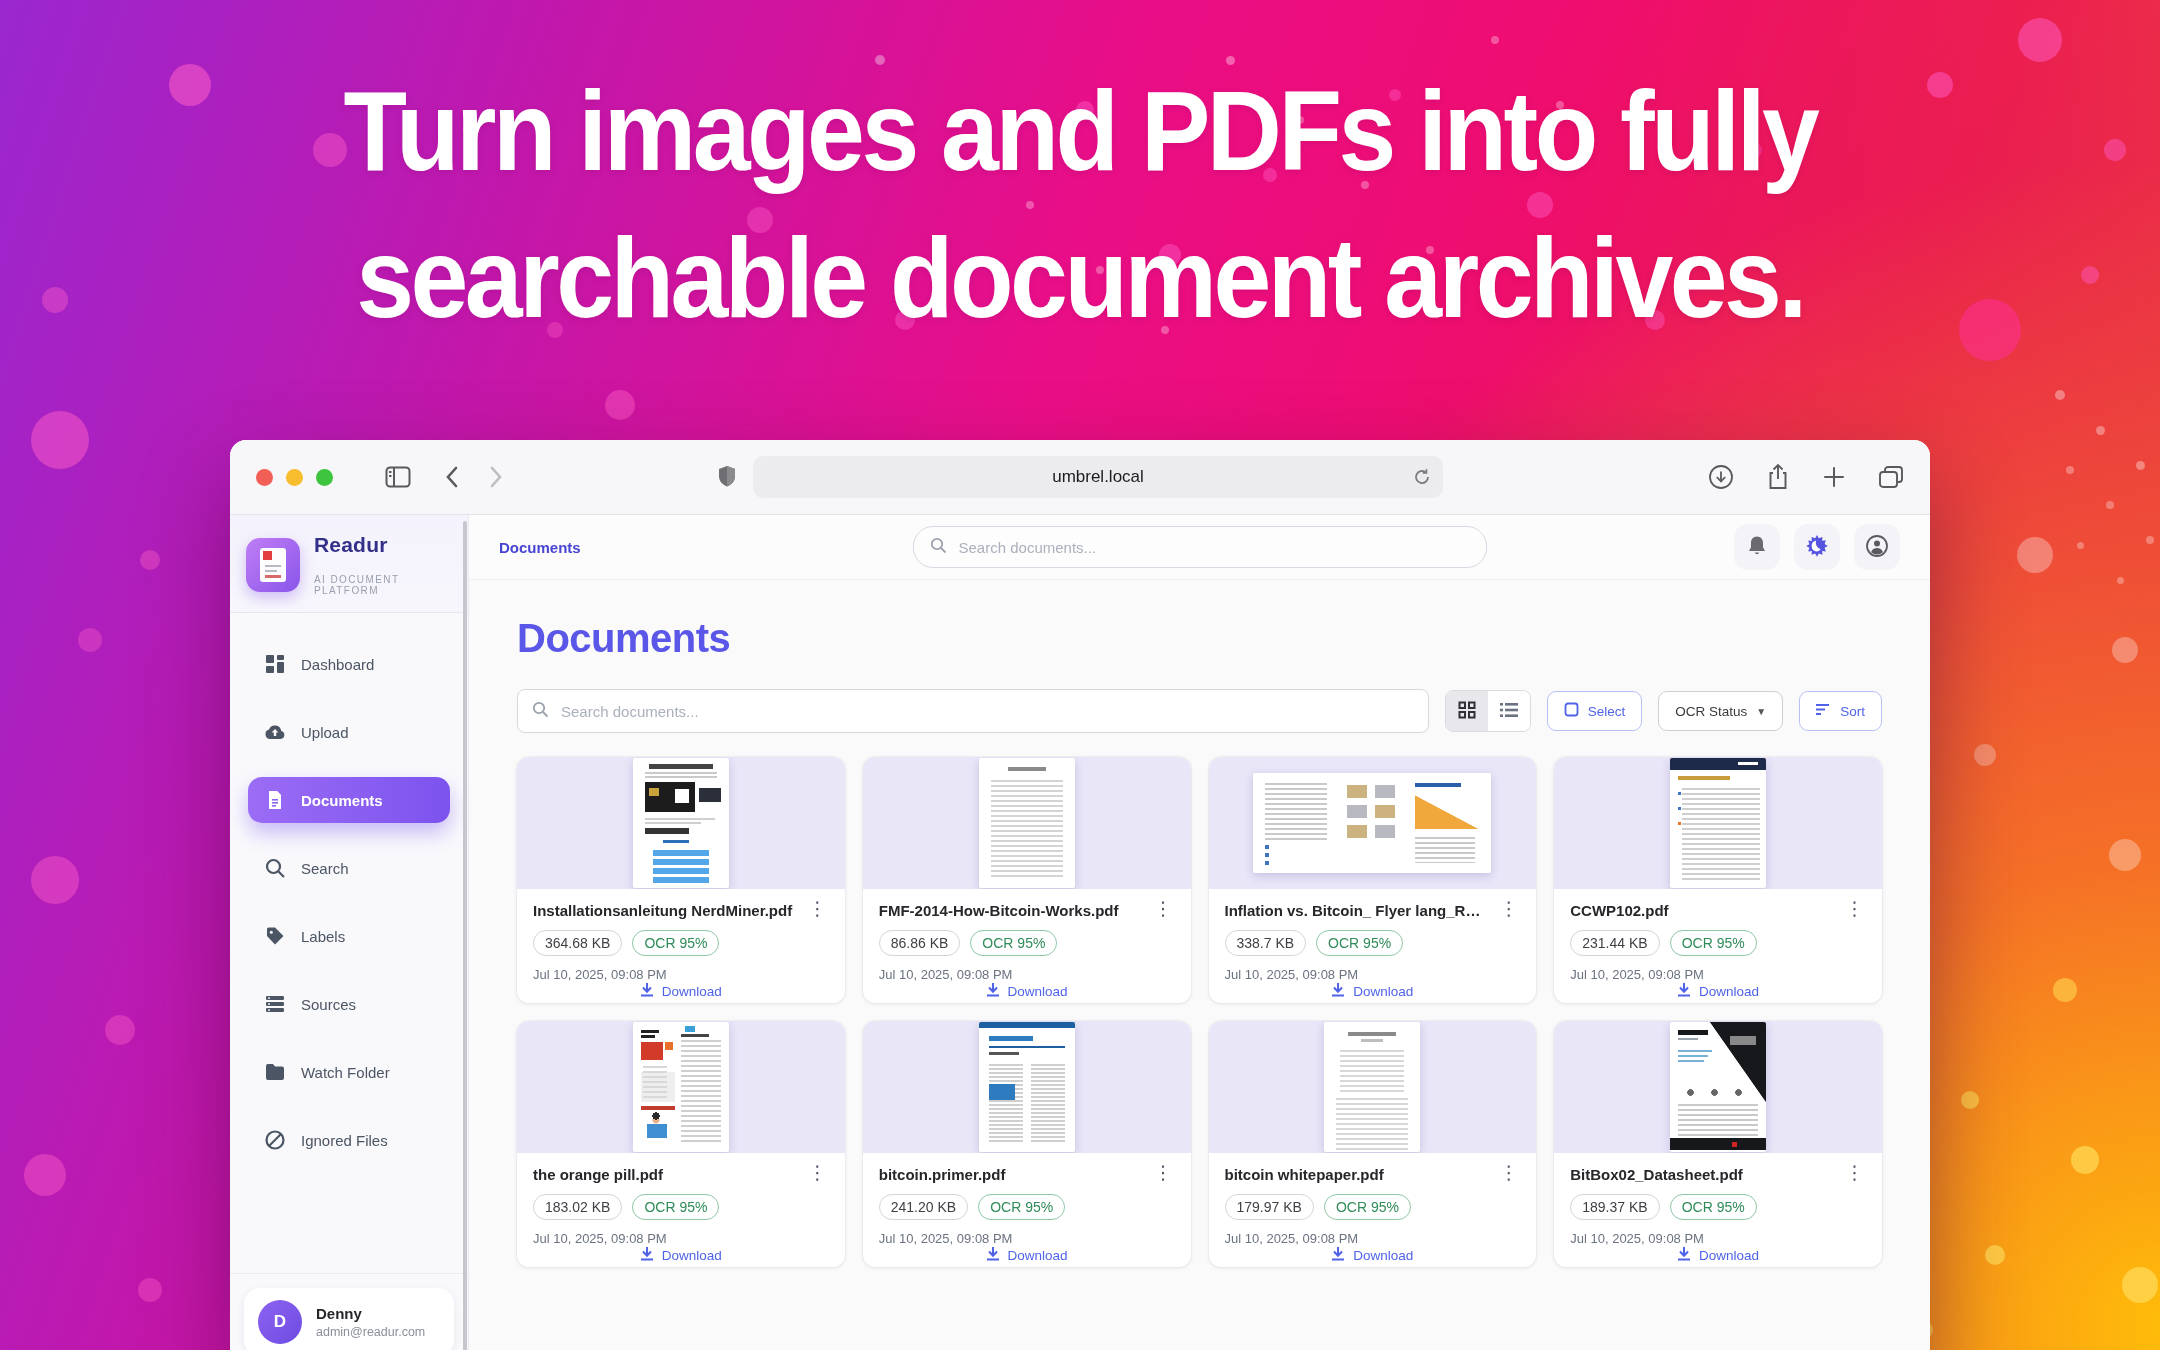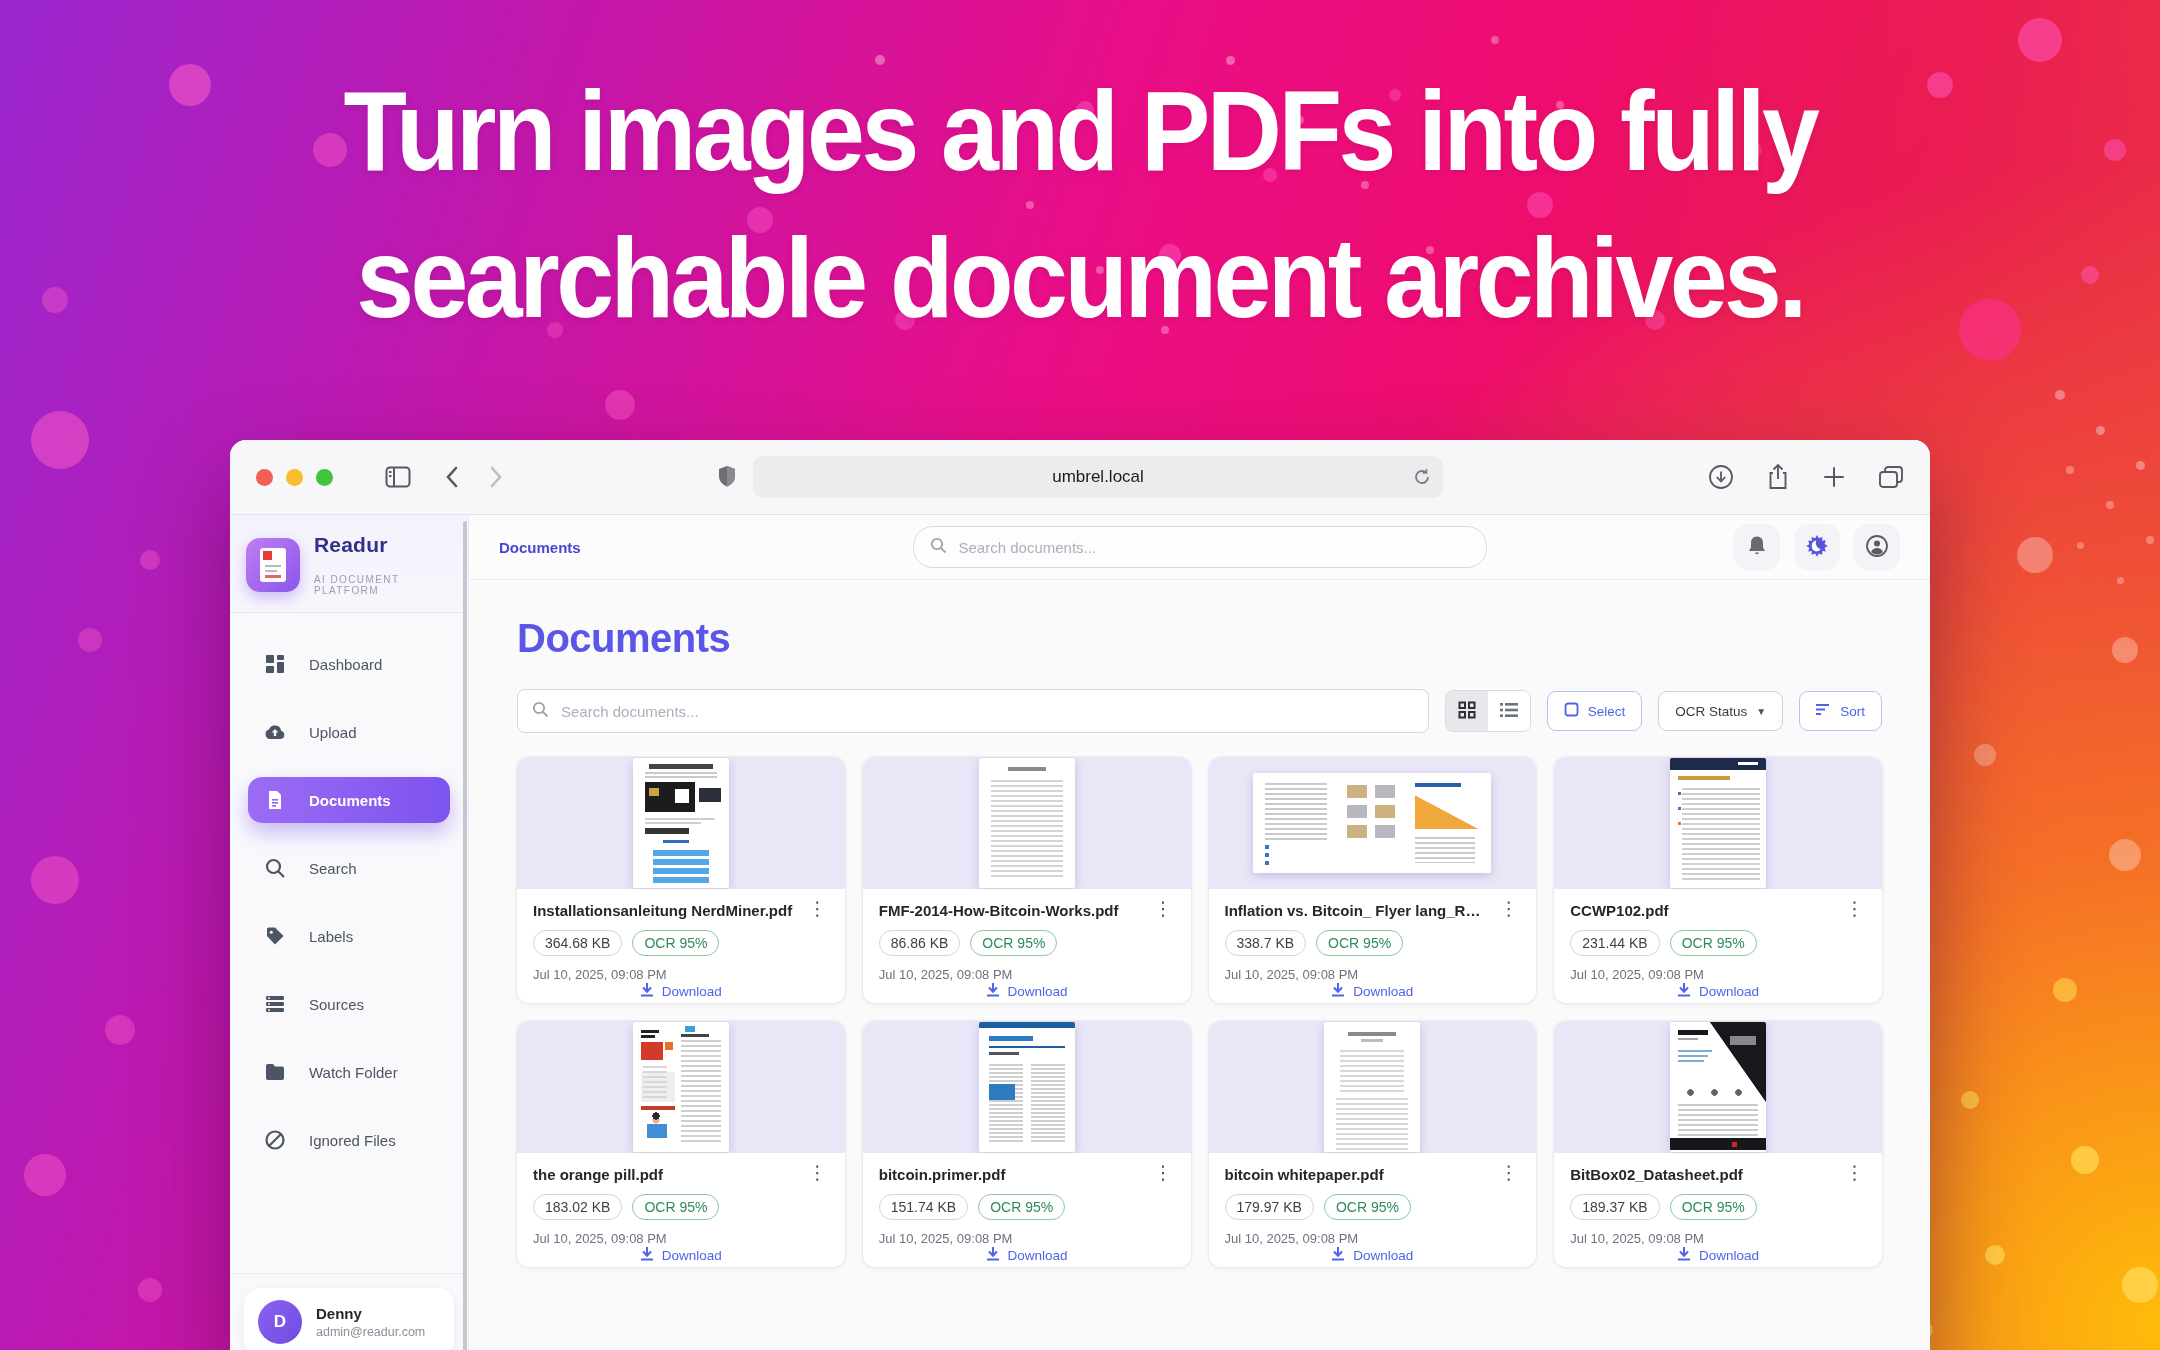--- a/index.html
+++ b/index.html
@@ -37,21 +37,21 @@
   .sidebar{width:238px;flex:0 0 238px;background:#f9f9fc;border-right:1px solid #e8e8ef;display:flex;flex-direction:column;position:relative;}
   .sb-scroll{position:absolute;right:1px;top:6px;width:4px;height:840px;background:#c6c6cf;border-radius:2px;}
   .brand{padding:18px 16px 16px;background:linear-gradient(180deg,#f4f2fc,#f7f6fc);border-bottom:1px solid #e7e6f0;display:flex;gap:14px;align-items:center;}
   .brand-logo{width:54px;height:54px;border-radius:14px;background:linear-gradient(135deg,#c07ef5,#8a55ea);box-shadow:0 6px 14px rgba(138,85,234,.35);position:relative;flex:0 0 54px;}
   .brand-logo .pg{position:absolute;left:14px;top:10px;width:26px;height:34px;background:#fdfdfd;border-radius:3px;
     background-image:linear-gradient(#e23d3d,#e23d3d),linear-gradient(#b9b9c6,#b9b9c6),linear-gradient(#b9b9c6,#b9b9c6),linear-gradient(#d96a6a,#d96a6a);
     background-repeat:no-repeat;background-size:9px 9px,16px 2px,12px 2px,16px 3px;background-position:3px 3px,5px 17px,5px 22px,5px 27px;}
   .brand-name{font-size:21px;font-weight:800;color:#33308a;letter-spacing:.2px;}
   .brand-tag{font-size:10px;color:#9a9fae;letter-spacing:1.4px;margin-top:17px;}
   .nav{list-style:none;margin:0;padding:28px 18px 0;flex:1;}
-  .nav li{display:flex;align-items:center;gap:23px;height:46px;margin-bottom:22px;padding:0 16px;border-radius:14px;color:#4b5563;font-size:15px;cursor:default;}
+  .nav li{display:flex;align-items:center;gap:15px;height:46px;margin-bottom:22px;padding:0 16px;border-radius:14px;color:#4b5563;font-size:15px;cursor:default;}
   .nav li .nicon{width:22px;height:22px;flex:0 0 22px;display:inline-flex;color:#4b5563;}
   .nav li.active{background:linear-gradient(90deg,#9b6cf5,#7c53ee);color:#fff;font-weight:700;box-shadow:0 10px 20px rgba(124,83,238,.38);}
   .nav li.active .nicon{color:#fff;}
   .nav li.twoline{height:64px;line-height:20px;}
   .nav li .nlabel{white-space:pre-line;}
   .userzone{border-top:1px solid #eaeaf1;padding:14px;}
   .usercard{background:#fff;border-radius:16px;box-shadow:0 3px 10px rgba(40,40,90,.08);display:flex;align-items:center;gap:14px;padding:12px 14px;}
   .uavatar{width:44px;height:44px;border-radius:50%;background:linear-gradient(135deg,#8d63f2,#6d4be0);color:#fff;font-weight:700;font-size:17px;display:flex;align-items:center;justify-content:center;}
   .uname{font-size:15px;font-weight:700;color:#26262b;}
   .umail{font-size:12.5px;color:#8b8f9a;margin-top:3px;}
@@ -643,21 +643,21 @@
               <article class="card">
     <div class="card-thumb">
                   <div class="page t-fedletter"></div>
                 </div>
     <div class="card-body">
       <div class="card-top">
         <h3 class="card-name" title="bitcoin.primer.pdf">bitcoin.primer.pdf</h3>
         <button class="dots">⋮</button>
       </div>
       <div class="badges">
-        <span class="badge size">151.74 KB</span>
+        <span class="badge size">241.20 KB</span>
         <span class="badge ocr">OCR 95%</span>
       </div>
       <div class="card-date">Jul 10, 2025, 09:08 PM</div>
       <div class="card-dl">
         <span>
           <svg width="14" height="15" viewBox="0 0 14 15" fill="none" stroke="currentColor" stroke-width="2">
                         <line x1="7" y1="1" x2="7" y2="9"></line>
                         <polyline points="3,5.5 7,9.8 11,5.5"></polyline>
                         <line x1="1" y1="13.5" x2="13" y2="13.5"></line>
                       </svg>

